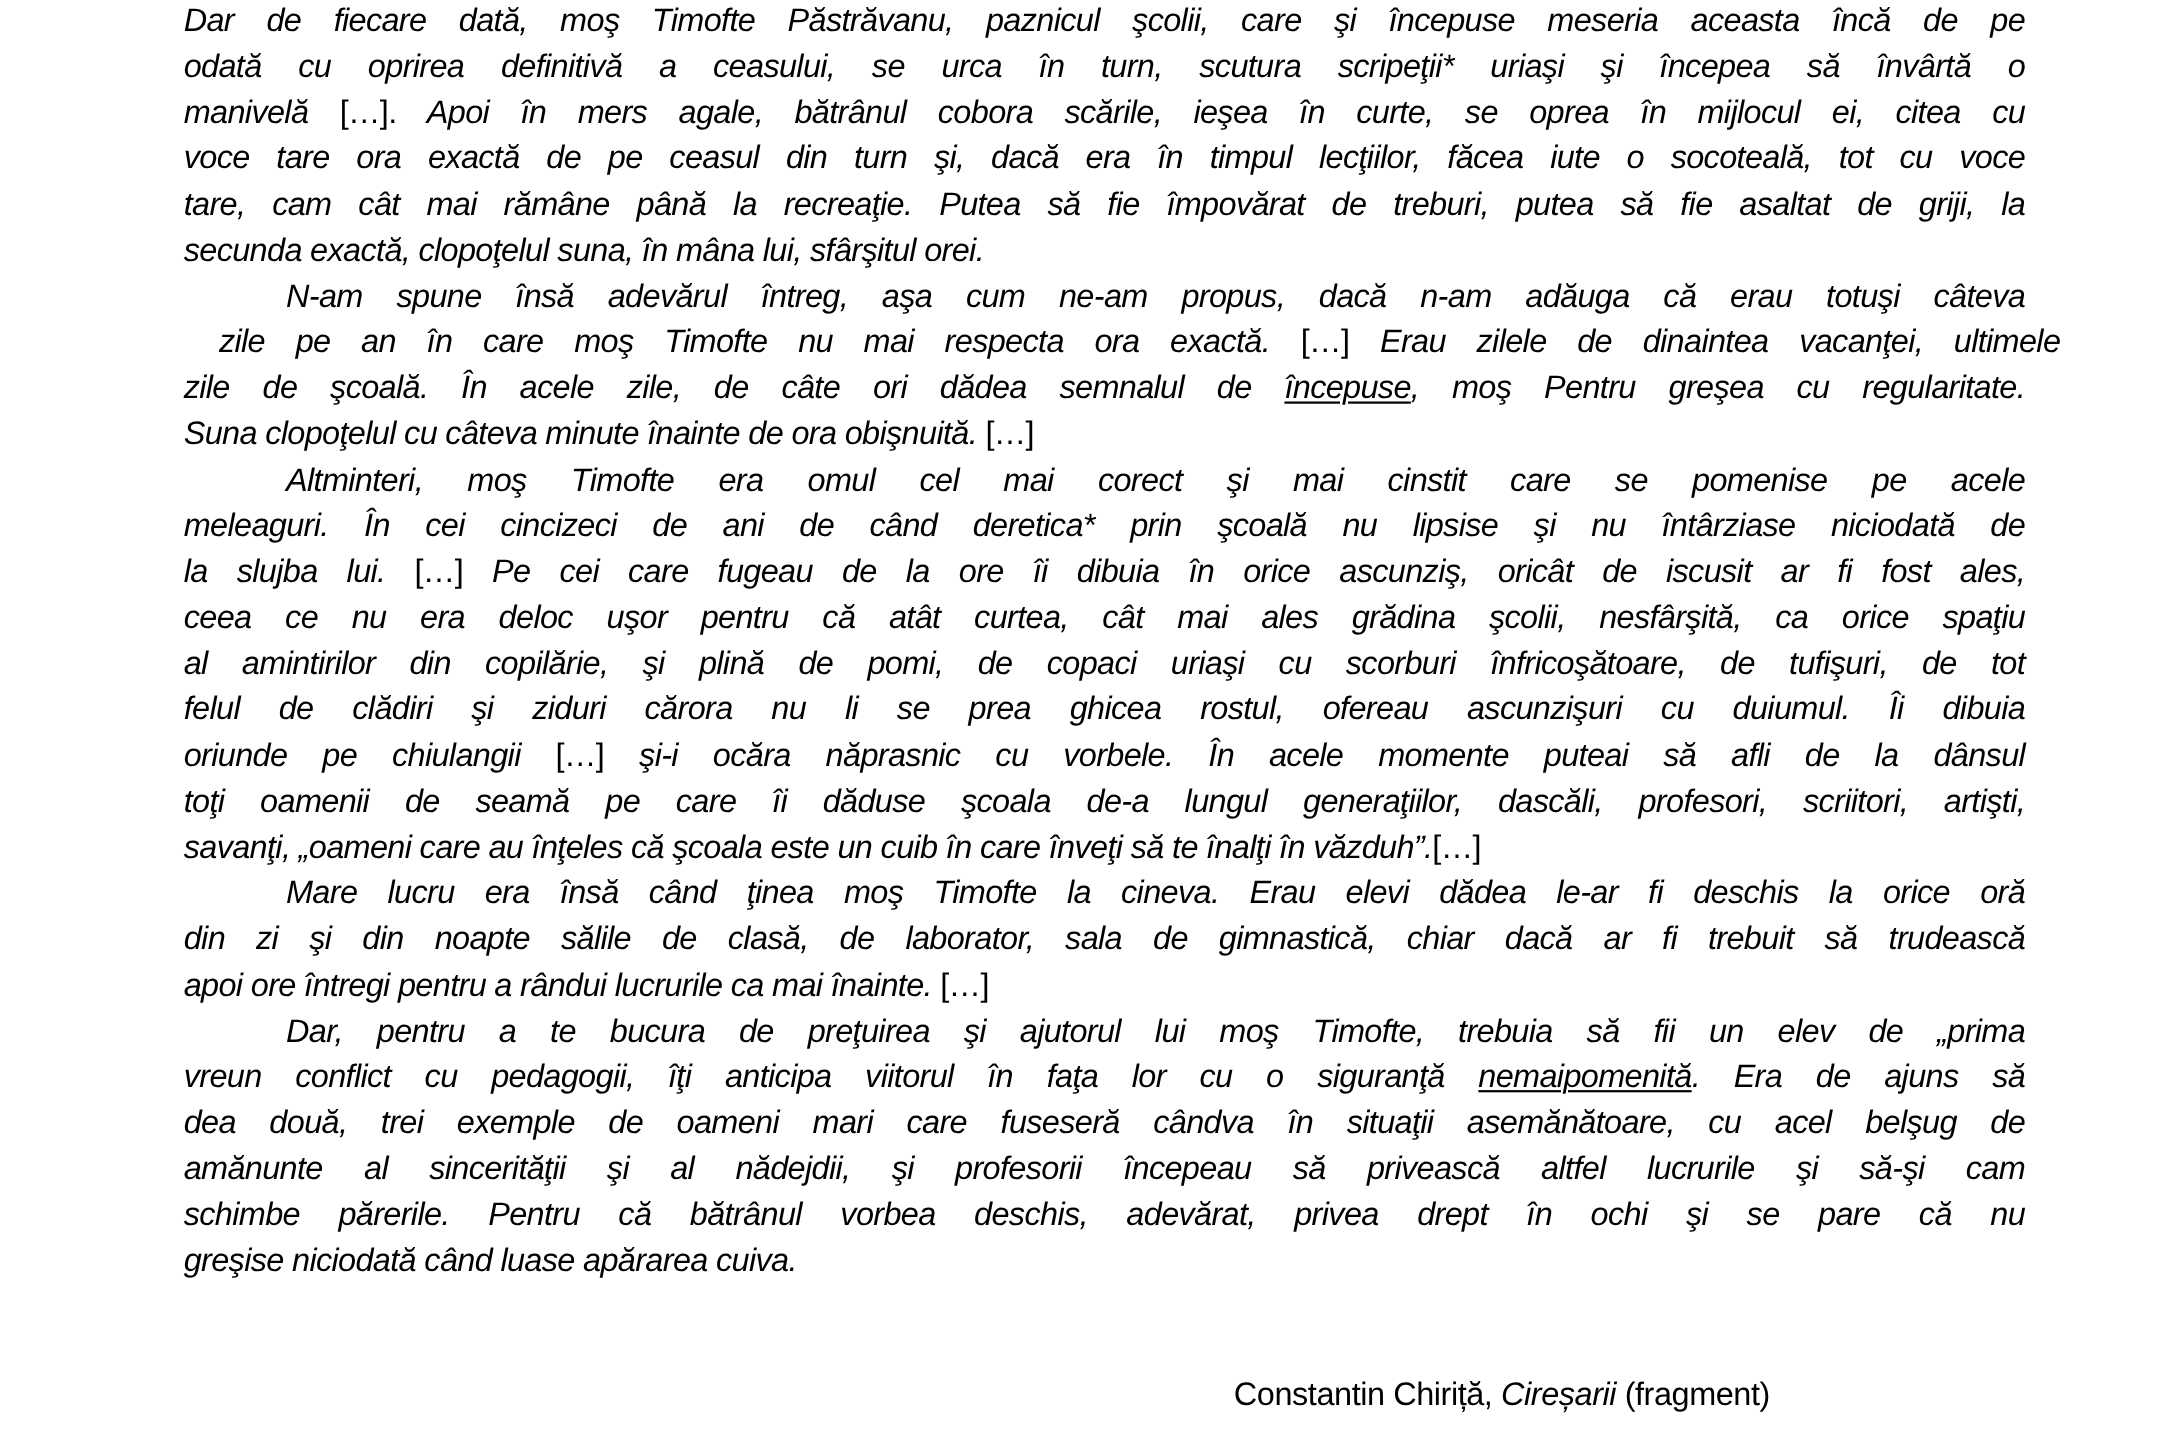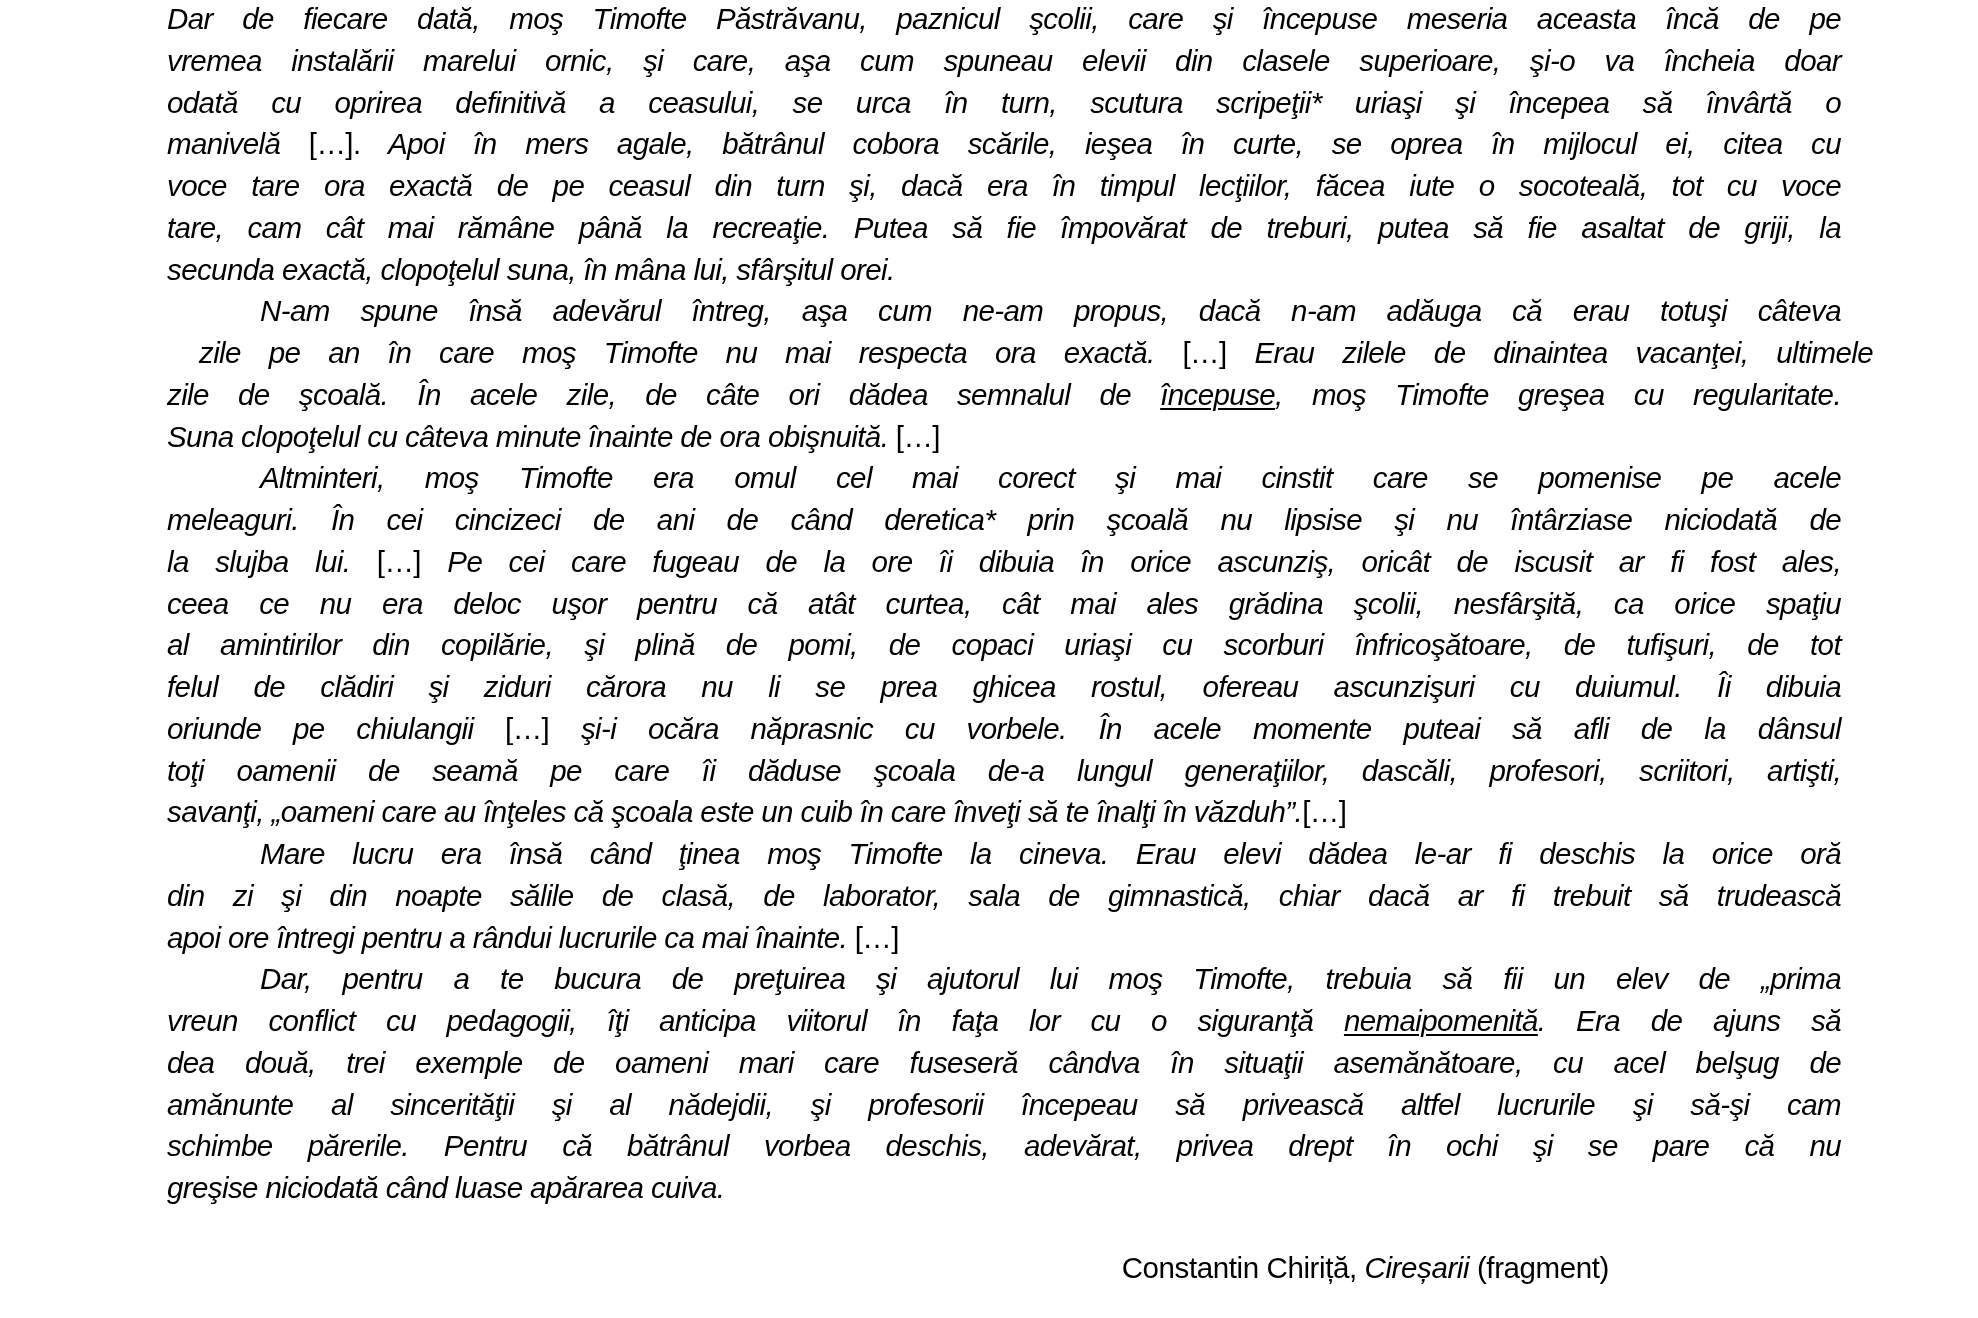--- a/index.html
+++ b/index.html
@@ -78,31 +78,30 @@
   }
   .footnote .term { font-style: italic; }
 </style>
 </head>
 <body>
 
 <div class="page">
   <div class="text-block" id="text-block">
       <div>
         <div class="line"><span class="seg">Dar de fiecare dată, moş Timofte Păstrăvanu, paznicul şcolii, care şi începuse meseria aceasta încă de pe</span></div>
-        <div class="line"><span class="seg">vremea instalării marelui ornic, şi care, aşa cum spuneau elevii din clasele superioare, şi-o va încheia doar</span></div>
         <div class="line"><span class="seg">odată cu oprirea definitivă a ceasului, se urca în turn, scutura scripeţii* uriaşi şi începea să învârtă o</span></div>
         <div class="line" style="transform: scaleX(0.999991); width: 1674.02px; text-align-last: justify;"><span class="seg">manivelă </span><span class="seg upright">[…].</span><span class="seg"> Apoi în mers agale, bătrânul cobora scările, ieşea în curte, se oprea în mijlocul ei, citea cu</span></div>
         <div class="line"><span class="seg">voce tare ora exactă de pe ceasul din turn şi, dacă era în timpul lecţiilor, făcea iute o socoteală, tot cu voce</span></div>
         <div class="line"><span class="seg">tare, cam cât mai rămâne până la recreaţie. Putea să fie împovărat de treburi, putea să fie asaltat de griji, la</span></div>
         <div class="line last"><span class="seg">secunda exactă, clopoţelul suna, în mâna lui, sfârşitul orei.</span></div>
       </div>
       <div>
         <div class="line indent"><span class="seg">N-am spune însă adevărul întreg, aşa cum ne-am propus, dacă n-am adăuga că erau totuşi câteva</span></div>
         <div class="line" style="transform: scaleX(0.999991); width: 1674.02px; text-align-last: justify; margin-left: 32px;"><span class="seg">zile pe an în care moş Timofte nu mai respecta ora exactă. </span><span class="seg upright">[…]</span><span class="seg"> Erau zilele de dinaintea vacanţei, ultimele</span></div>
-        <div class="line"><span class="seg">zile de şcoală. În acele zile, de câte ori dădea semnalul de </span><span class="seg under">începuse</span><span class="seg">, moş Timofte greşea cu regularitate.</span></div>
+        <div class="line"><span class="seg">zile de şcoală. În acele zile, de câte ori dădea semnalul de </span><span class="seg under">începuse</span><span class="seg">, moş Pentru greşea cu regularitate.</span></div>
         <div class="line last"><span class="seg">Suna clopoţelul cu câteva minute înainte de ora obişnuită. </span><span class="seg upright">[…]</span></div>
       </div>
       <div>
         <div class="line indent"><span class="seg">Altminteri, moş Timofte era omul cel mai corect şi mai cinstit care se pomenise pe acele</span></div>
         <div class="line"><span class="seg">meleaguri. În cei cincizeci de ani de când deretica* prin şcoală nu lipsise şi nu întârziase niciodată de</span></div>
         <div class="line"><span class="seg">la slujba lui. </span><span class="seg upright">[…]</span><span class="seg"> Pe cei care fugeau de la ore îi dibuia în orice ascunziş, oricât de iscusit ar fi fost ales,</span></div>
         <div class="line"><span class="seg">ceea ce nu era deloc uşor pentru că atât curtea, cât mai ales grădina şcolii, nesfârşită, ca orice spaţiu</span></div>
         <div class="line"><span class="seg">al amintirilor din copilărie, şi plină de pomi, de copaci uriaşi cu scorburi înfricoşătoare, de tufişuri, de tot</span></div>
         <div class="line"><span class="seg">felul de clădiri şi ziduri cărora nu li se prea ghicea rostul, ofereau ascunzişuri cu duiumul. Îi dibuia</span></div>
         <div class="line"><span class="seg">oriunde pe chiulangii </span><span class="seg upright">[…]</span><span class="seg"> şi-i ocăra năprasnic cu vorbele. În acele momente puteai să afli de la dânsul</span></div>

